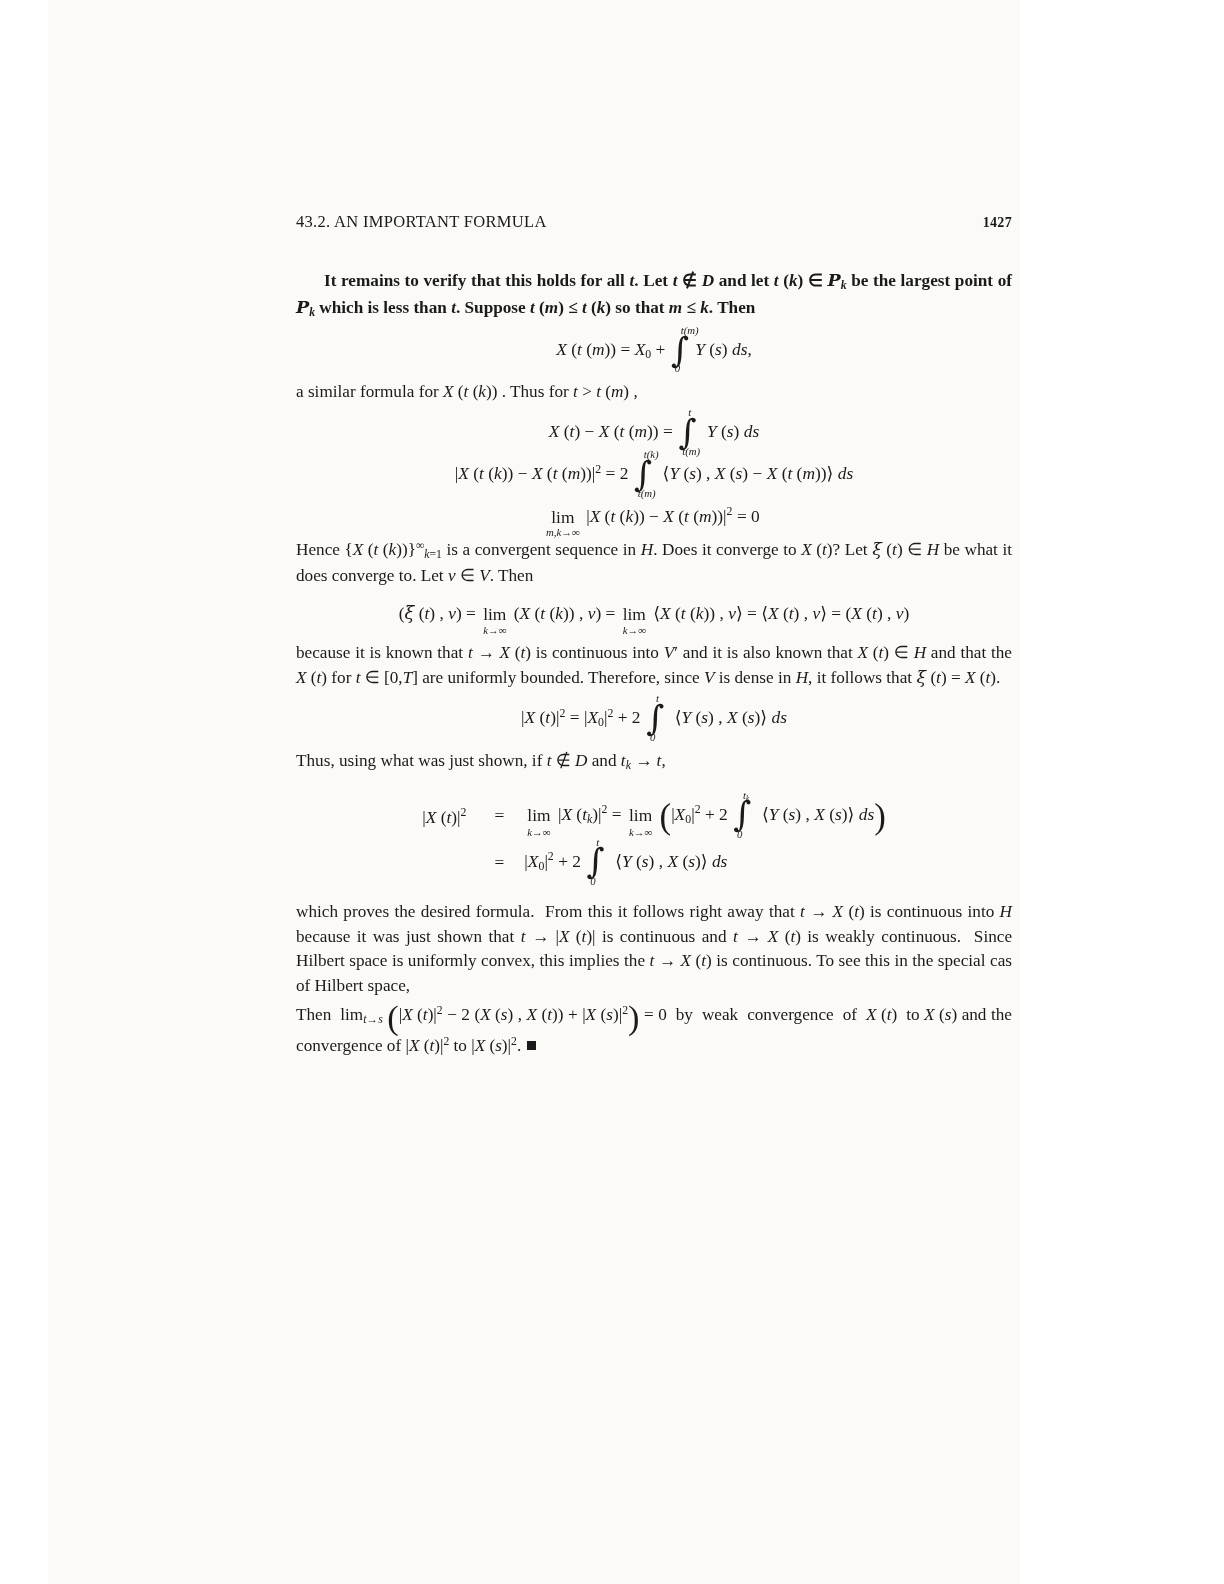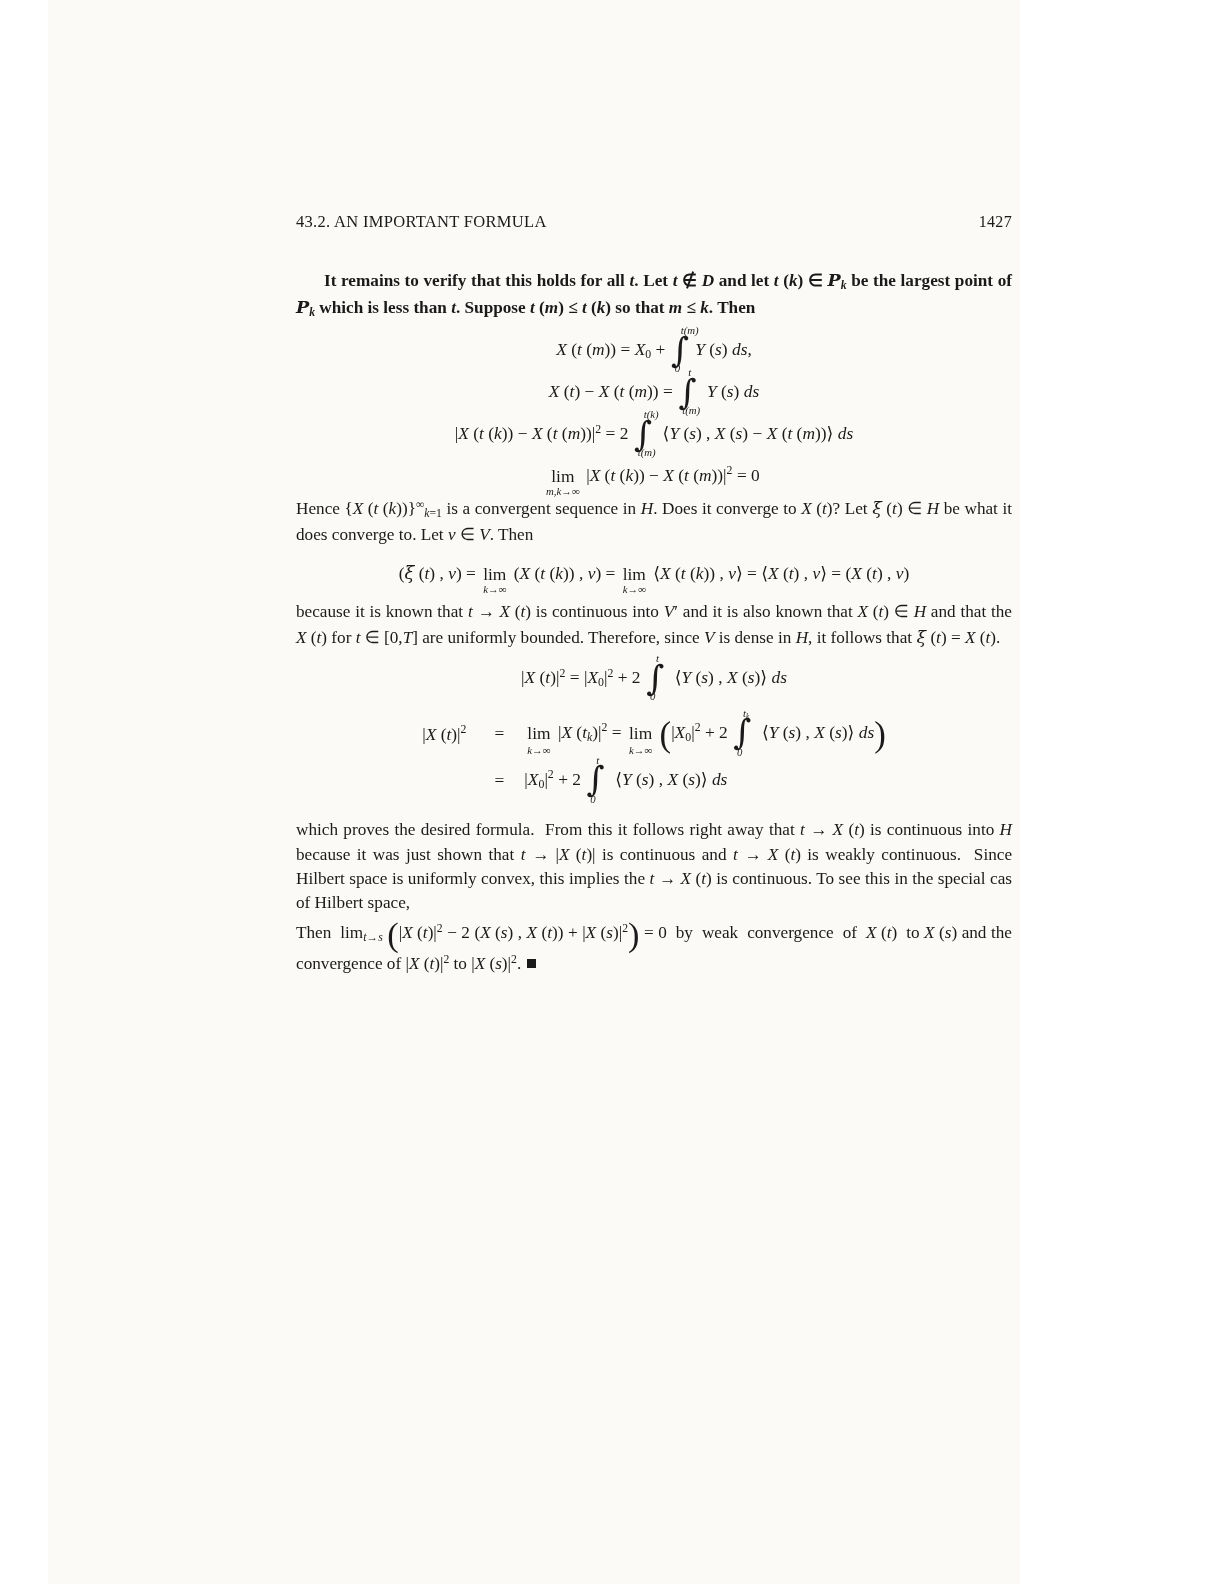--- a/index.html
+++ b/index.html
@@ -35,21 +35,22 @@
     align-items: baseline;
     font-size: 15.5px;
     letter-spacing: 0.02em;
     margin-bottom: 36px;
   }
   .header-title {
     font-variant: small-caps;
     font-size: 16.5px;
   }
   .page-number {
-    font-size: 16px;
+    font-size: 14px;
+    font-weight: bold;
   }
   p.para {
     font-size: 17.2px;
     line-height: 1.42;
     text-align: justify;
     margin: 0 0 2px 0;
   }
   p.indent {
     text-indent: 28px;
     font-weight: bold;
@@ -166,20 +167,23 @@
     <p class="para indent">
       <span>It remains to verify that this holds for all </span><i>t</i><span>. Let </span><i>t</i> ∉ <i>D</i><span> and let </span><i>t</i> (<i>k</i>) ∈ <span class="scr">P</span><sub><i>k</i></sub><span> be the largest point of </span><span class="scr">P</span><sub><i>k</i></sub><span> which is less than </span><i>t</i><span>. Suppose </span><i>t</i> (<i>m</i>) ≤ <i>t</i> (<i>k</i>)<span> so that </span><i>m</i> ≤ <i>k</i><span>. Then</span>
     </p>
 
     <div class="eq">
       <i>X</i> (<i>t</i> (<i>m</i>)) = <i>X</i><sub>0</sub> +
       <span class="intg"><span class="lim-top"><i>t</i>(<i>m</i>)</span><span class="sym">∫</span><span class="lim-bot">0</span></span>
       <i>Y</i> (<i>s</i>) <i>ds</i>,
     </div>
 
+    <p class="para">
+      a similar formula for <i>X</i> (<i>t</i> (<i>k</i>)) . Thus for <i>t</i> &gt; <i>t</i> (<i>m</i>) ,
+    </p>
 
     <div class="eq">
       <i>X</i> (<i>t</i>) − <i>X</i> (<i>t</i> (<i>m</i>)) =
       <span class="intg"><span class="lim-top"><i>t</i></span><span class="sym">∫</span><span class="lim-bot"><i>t</i>(<i>m</i>)</span></span>
       &nbsp;<i>Y</i> (<i>s</i>) <i>ds</i>
     </div>
 
 
     <div class="eq">
       |<i>X</i> (<i>t</i> (<i>k</i>)) − <i>X</i> (<i>t</i> (<i>m</i>))|<sup>2</sup> = 2
@@ -210,20 +214,23 @@
       because it is known that <i>t</i> → <i>X</i> (<i>t</i>) is continuous into <i>V</i>′ and it is also known that <i>X</i> (<i>t</i>) ∈ <i>H</i> and that the <i>X</i> (<i>t</i>) for <i>t</i> ∈ [0,<i>T</i>] are uniformly bounded. Therefore, since <i>V</i> is dense in <i>H</i>, it follows that <span class="scr">ξ</span> (<i>t</i>) = <i>X</i> (<i>t</i>).
     </p>
 
 
     <div class="eq">
       |<i>X</i> (<i>t</i>)|<sup>2</sup> = |<i>X</i><sub>0</sub>|<sup>2</sup> + 2
       <span class="intg"><span class="lim-top"><i>t</i></span><span class="sym">∫</span><span class="lim-bot">0</span></span>
       &nbsp;<span class="ang">⟨</span><i>Y</i> (<i>s</i>) , <i>X</i> (<i>s</i>)<span class="ang">⟩</span> <i>ds</i>
     </div>
 
+    <p class="para">
+      Thus, using what was just shown, if <i>t</i> ∉ <i>D</i> and <i>t<sub>k</sub></i> → <i>t</i>,
+    </p>
 
     <table class="eqtable">
       <tbody>
           <tr>
         <td class="lhs">|<i>X</i> (<i>t</i>)|<sup>2</sup></td>
         <td class="rel">=</td>
         <td class="rhs">
           <span class="limop"><span class="lbl">lim</span><span class="sub"><i>k</i>→∞</span></span>
           |<i>X</i> (<i>t<sub>k</sub></i>)|<sup>2</sup> =
           <span class="limop"><span class="lbl">lim</span><span class="sub"><i>k</i>→∞</span></span>

